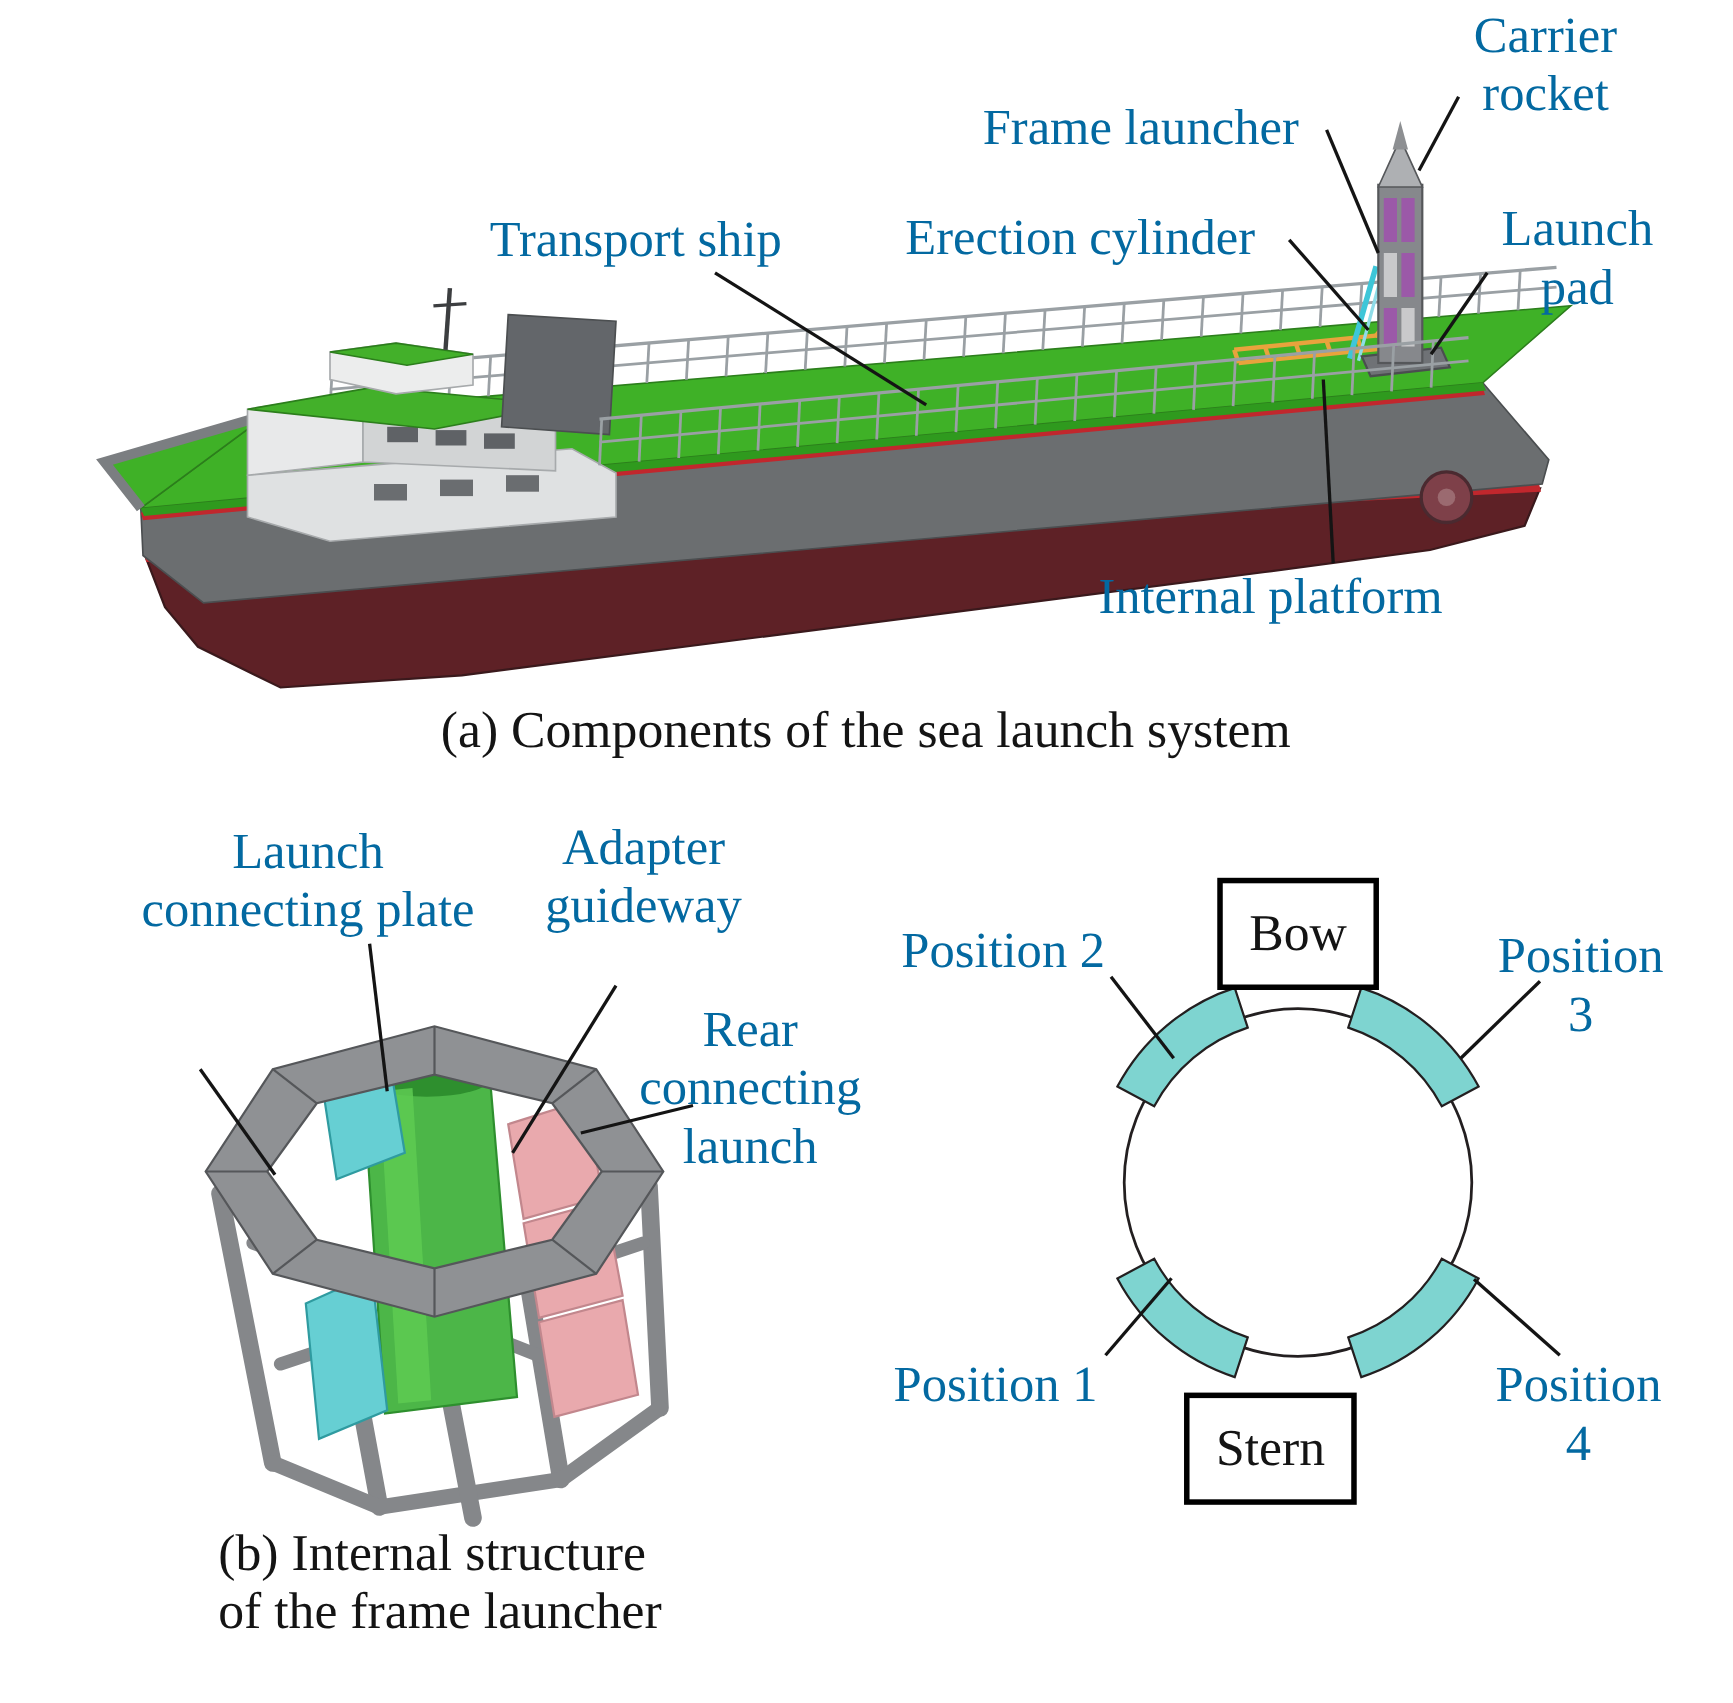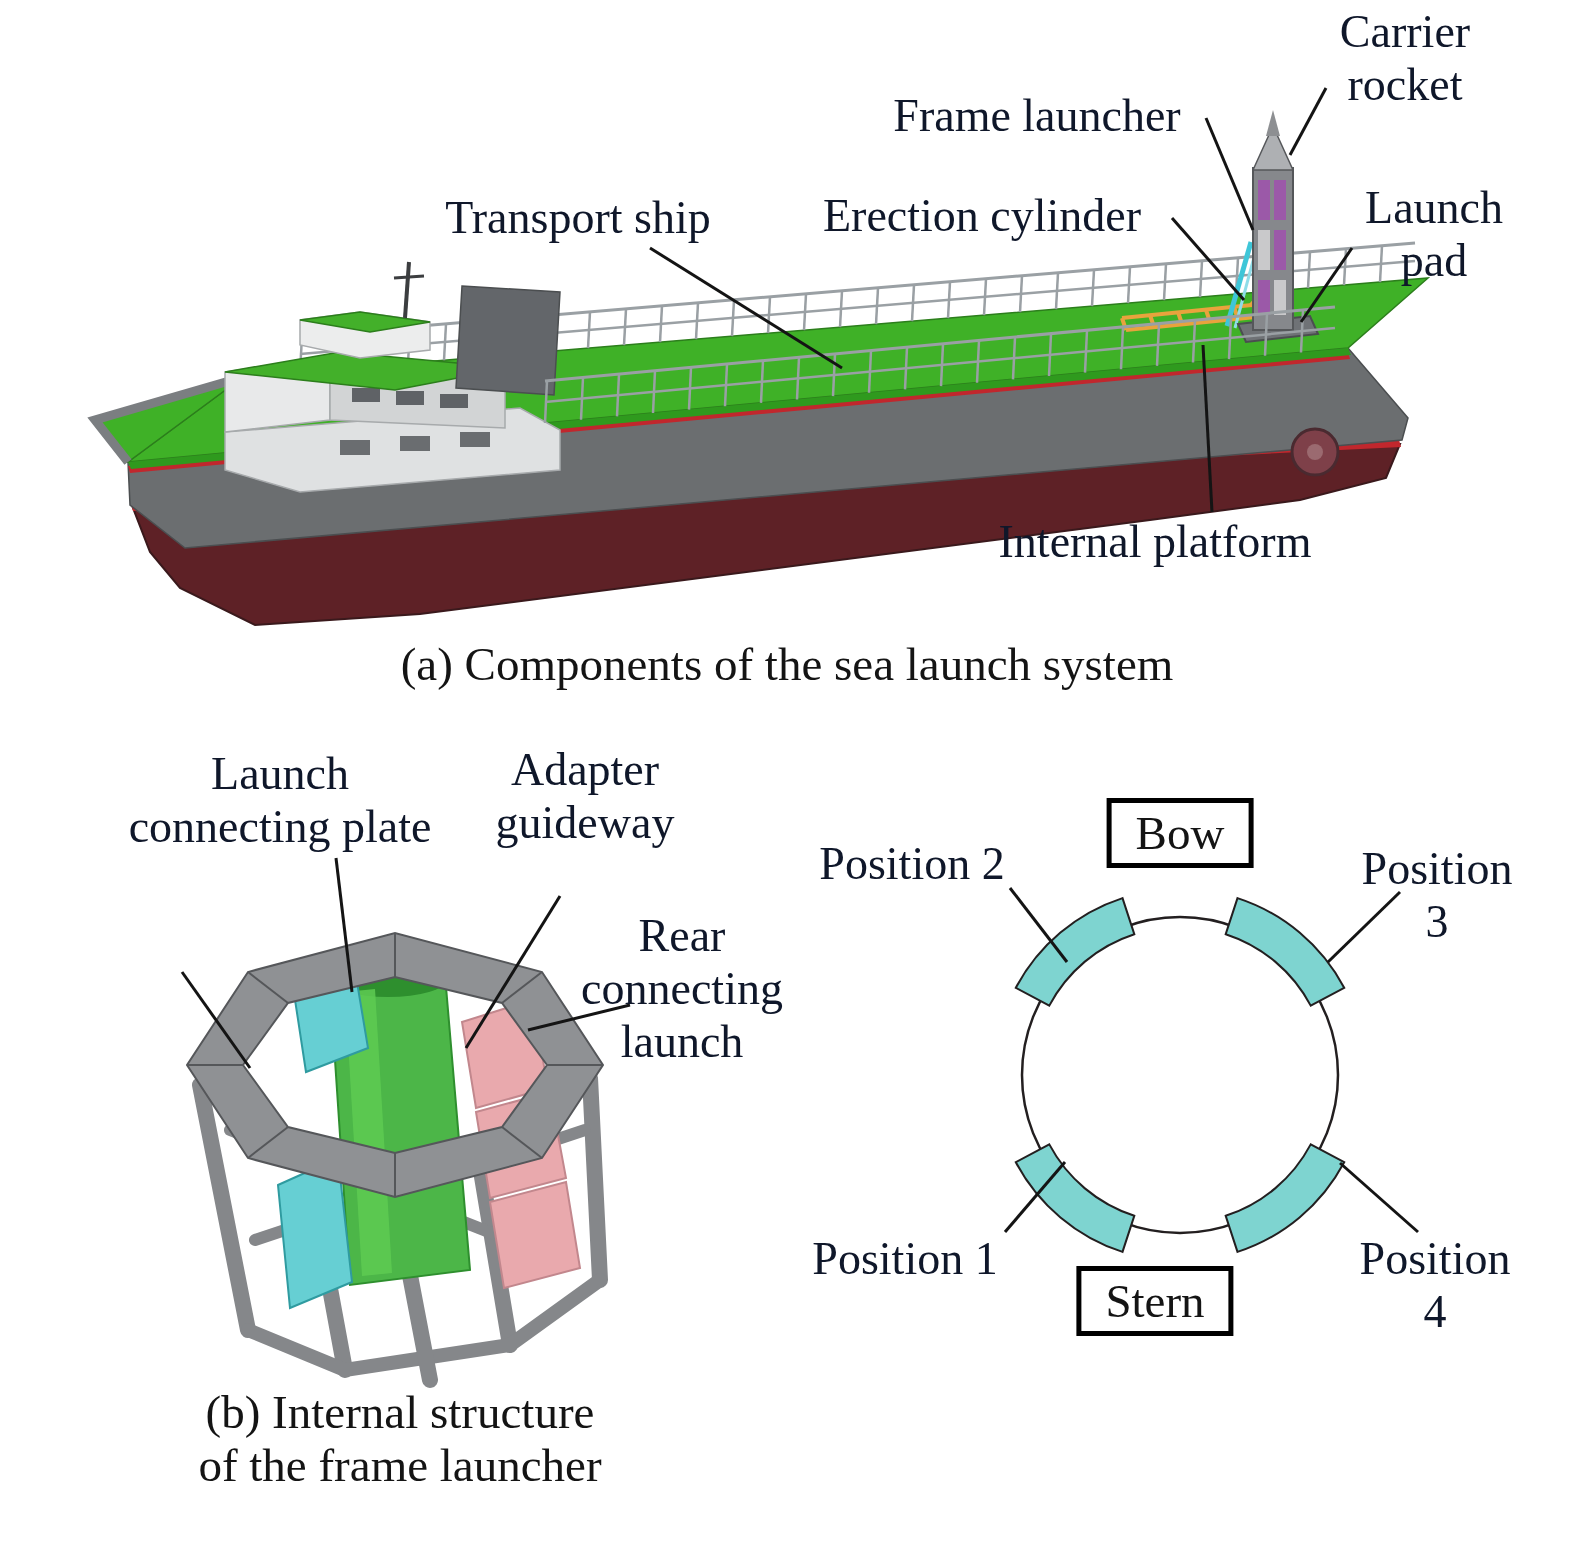--- a/index.html
+++ b/index.html
@@ -1,24 +1,24 @@
 <!DOCTYPE html>
 <html><head>
 <meta charset="utf-8">
 <style>
   html,body{margin:0;padding:0;background:#fff;}
   #fig{position:relative;width:1575px;height:1548px;background:#fff;overflow:hidden;
        font-family:"Liberation Serif",serif;color:#111;}
   svg{position:absolute;display:block;}
   .lbl{position:absolute;transform:translateX(-50%);font-size:46px;line-height:1.15;
-       text-align:center;white-space:pre-line;color:#0f172a;}
+       text-align:center;white-space:pre-line;color:#0369a1;}
   .cap{position:absolute;transform:translateX(-50%);font-size:47px;line-height:1.13;
-       text-align:center;white-space:pre-line;color:#141414;}
+       white-space:pre-line;color:#141414;}
   .pbox{position:absolute;transform:translateX(-50%);border:5px solid #000;background:#fff;
-        padding:2px 24px;font-size:47px;line-height:1.2;color:#141414;}
+        padding:18px 24px;font-size:47px;line-height:1.2;color:#141414;}
 </style>
 </head>
 <body>
 
 <div id="fig">
 
   <svg style="left:0;top:0;width:1575px;height:730px" viewBox="0 0 1575 730">
 
     <polygon points="133,508 1400,444 1386,478 1300,500 1150,520 420,614 255,625 180,588 150,552" fill="#5e2126" stroke="#3a191c" stroke-width="2"></polygon>
 

